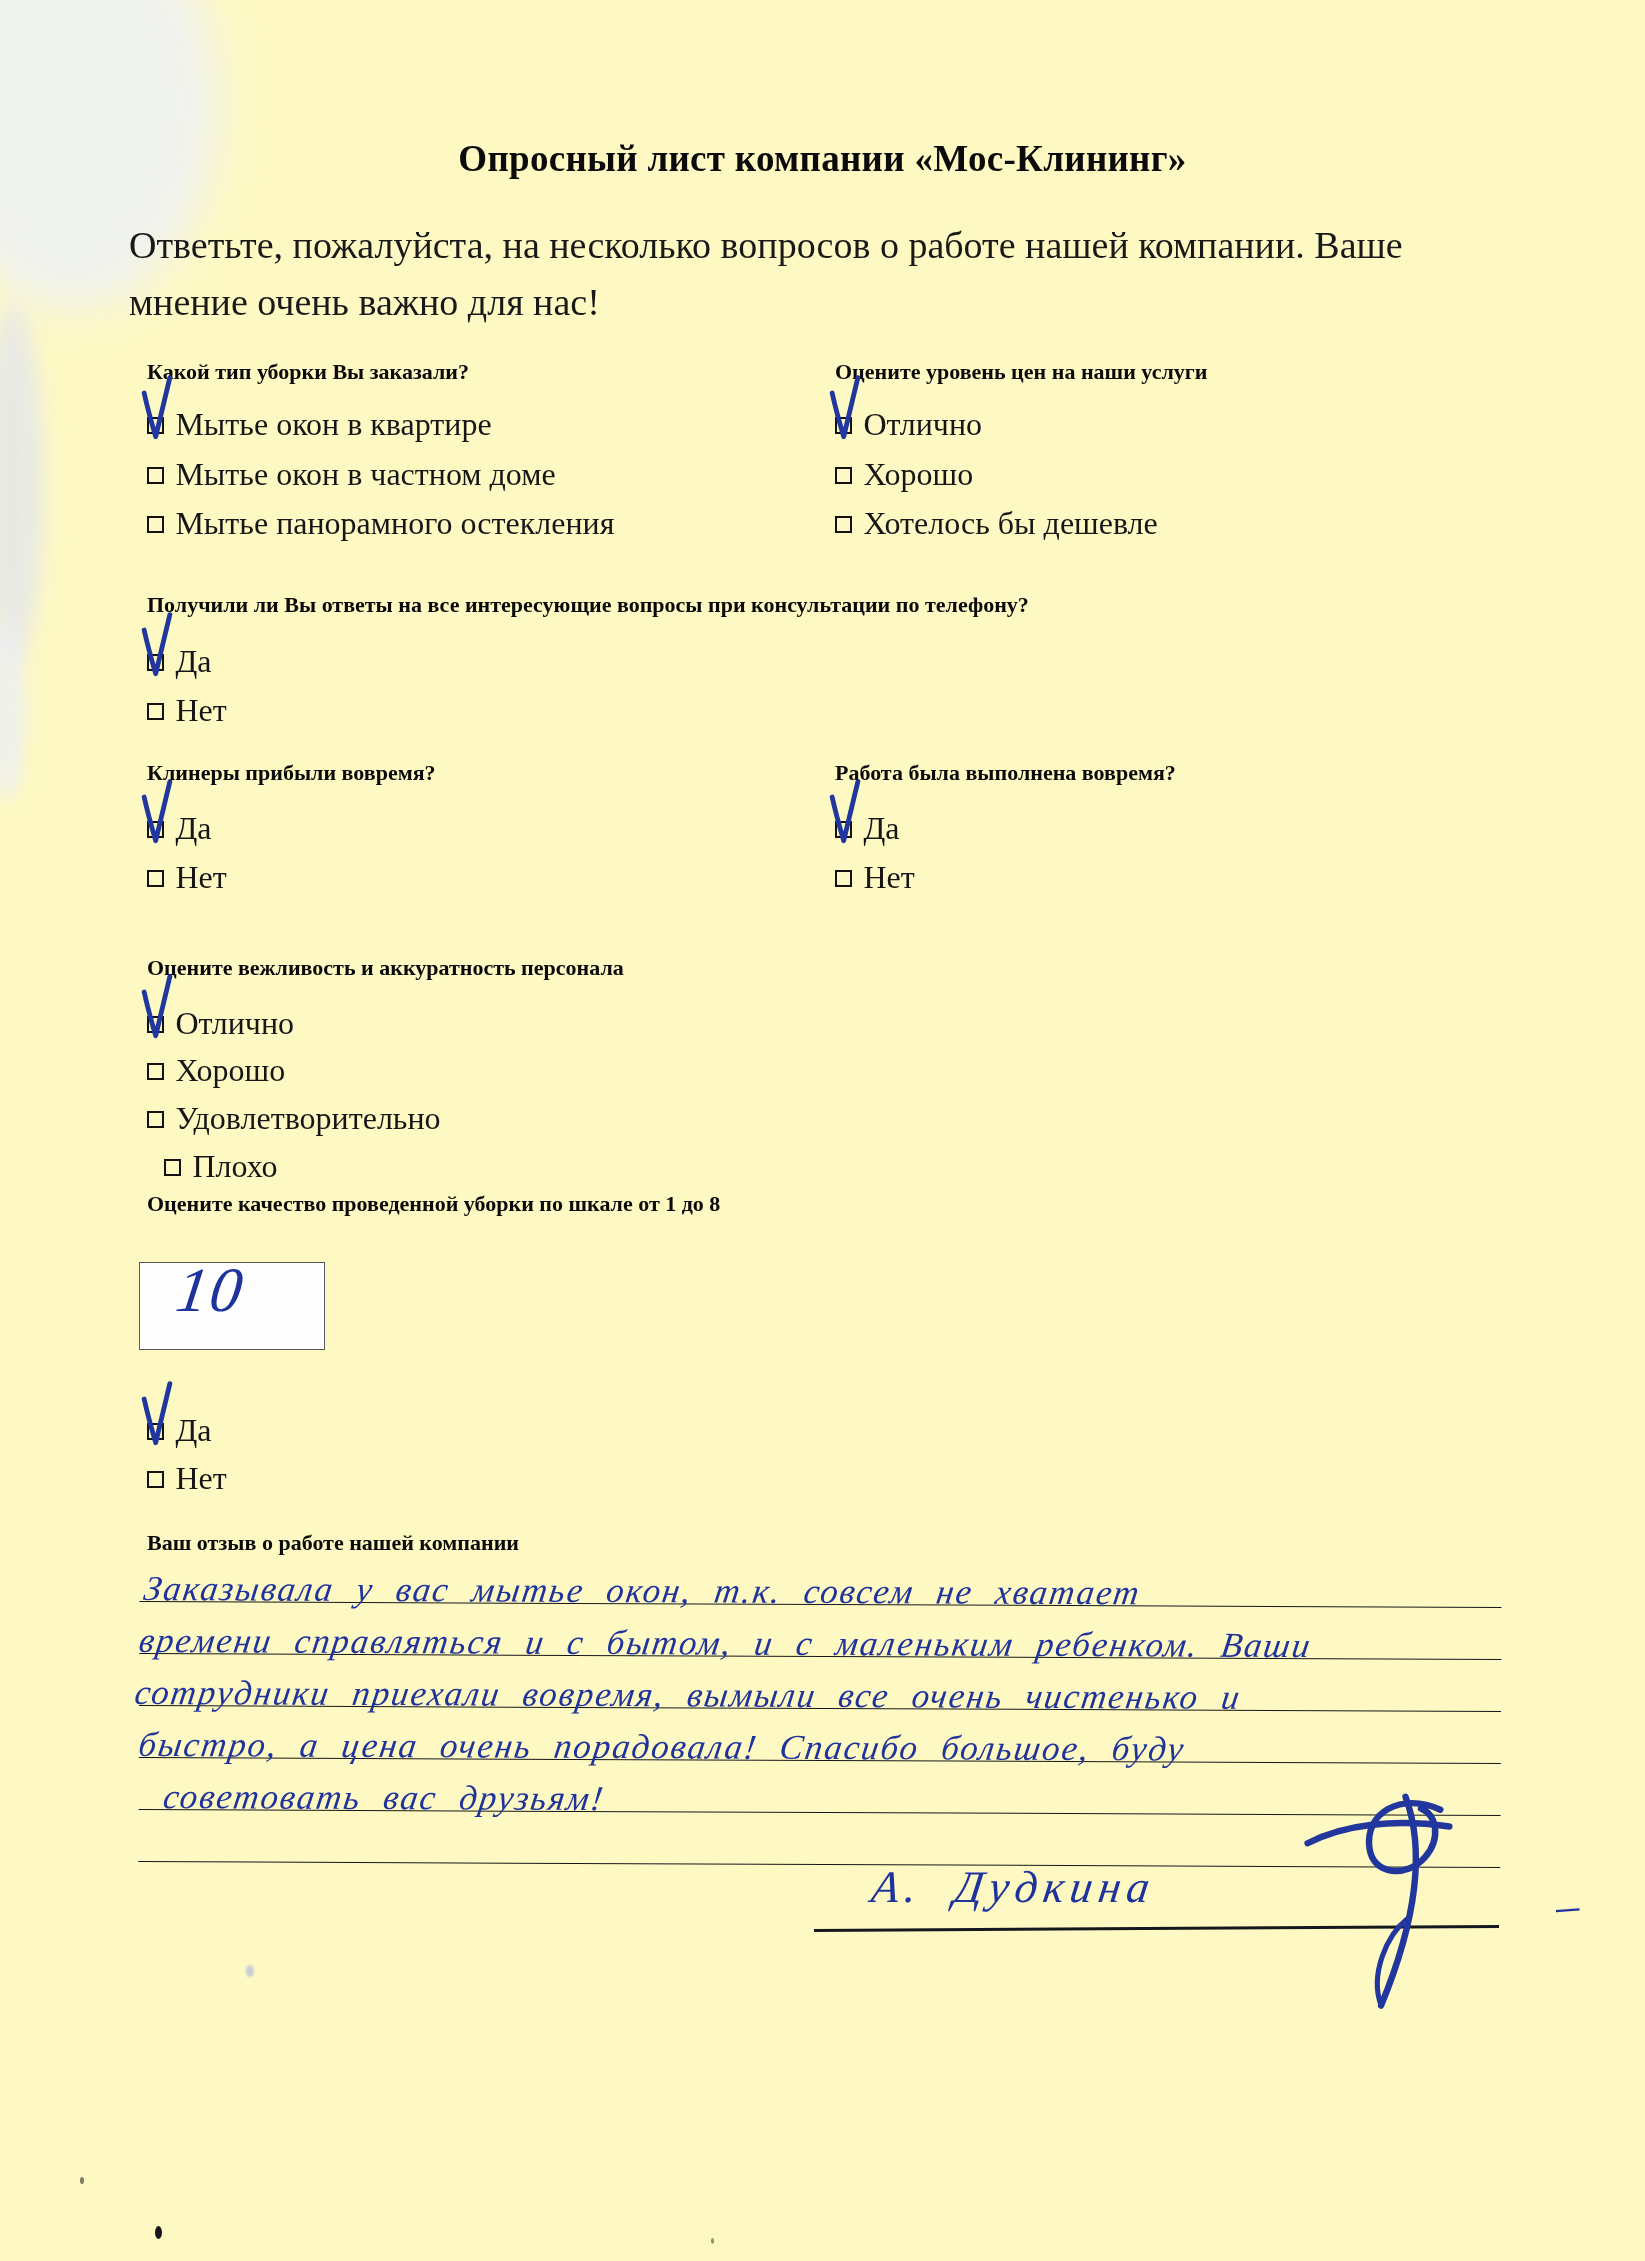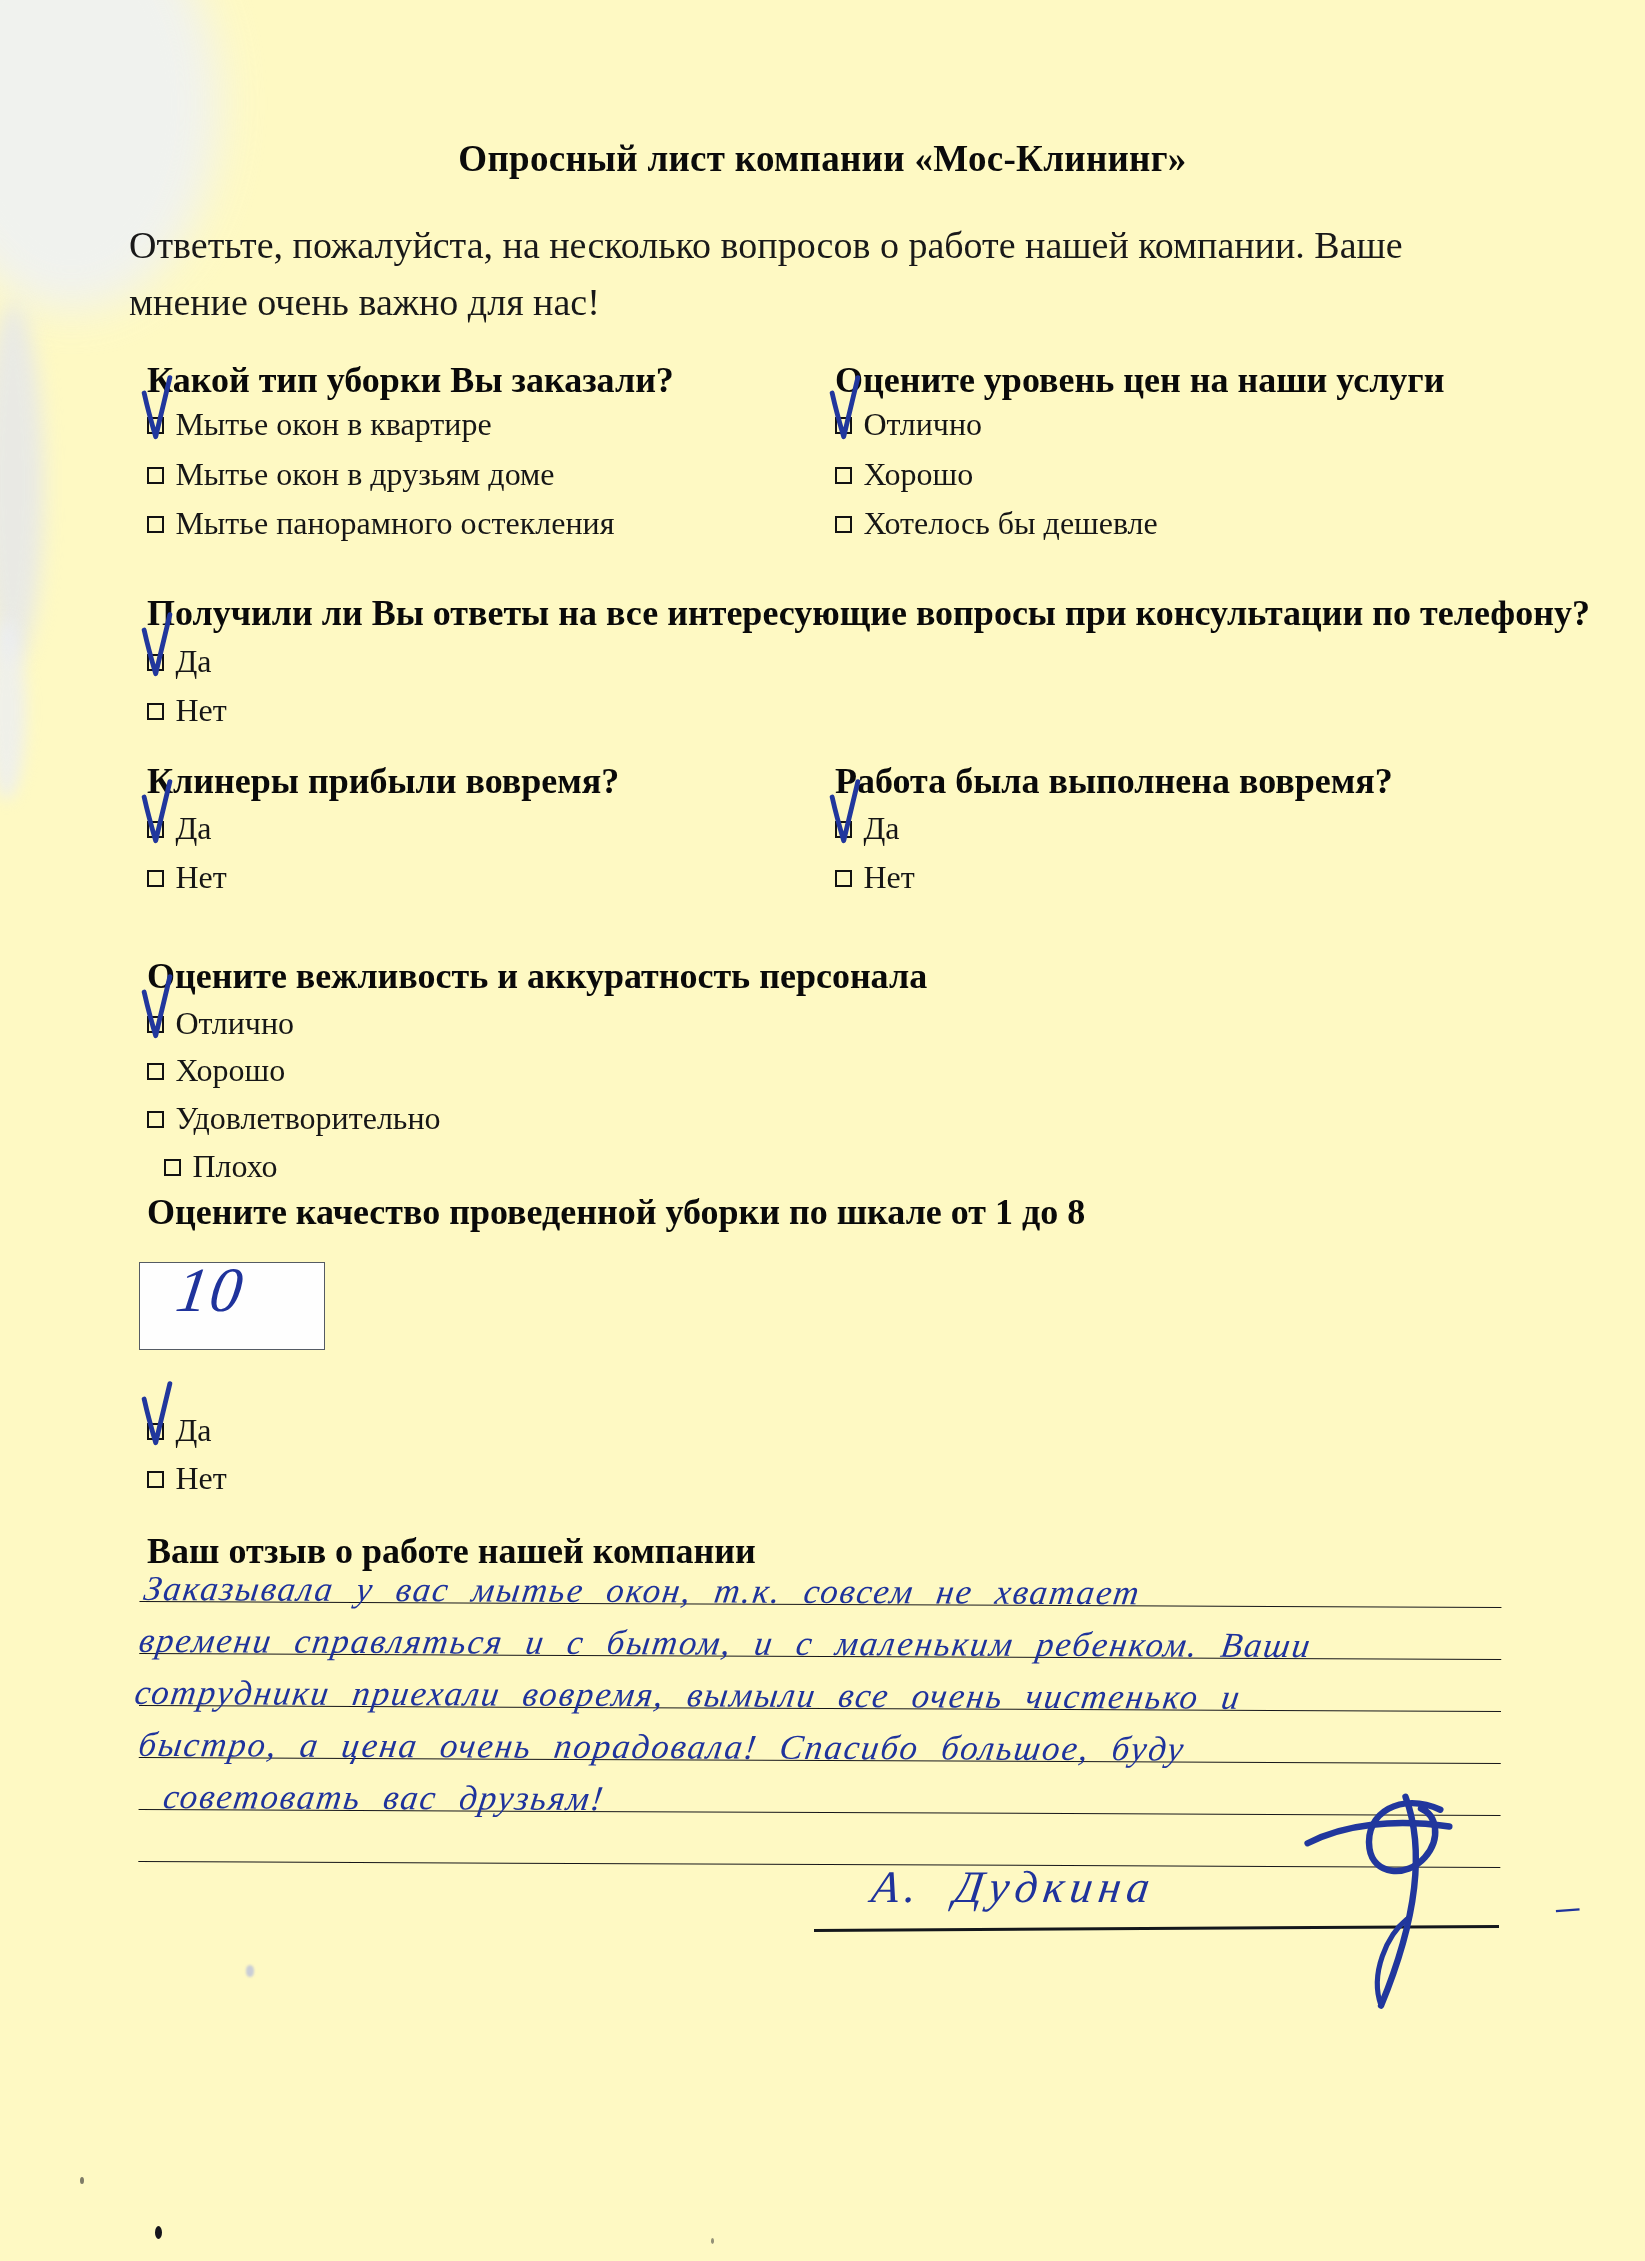--- a/index.html
+++ b/index.html
@@ -26,21 +26,21 @@
   .title {
     position: absolute; left: 0; top: 137px; width: 100%;
     text-align: center; font-weight: 700; font-size: 37px; color: #0b0b0b;
     letter-spacing: 0.3px;
   }
   .intro {
     position: absolute; left: 129px; top: 217px; width: 1353px;
     font-size: 38px; line-height: 1.5; color: #191919;
   }
   .q-label {
-    position: absolute; font-weight: 700; font-size: 36px; color: #0a0a0a;
+    position: absolute; font-weight: 700; font-size: 22px; color: #0a0a0a;
     white-space: nowrap;
   }
   .option {
     position: absolute; display: flex; align-items: center;
     font-size: 32px; color: #161616; white-space: nowrap; height: 39px;
   }
   .cb {
     position: relative; display: inline-block; box-sizing: border-box;
     width: 17.4px; height: 17.4px; border: 2.3px solid #121212;
     margin-right: 11px; flex: 0 0 auto; top: 1.3px; background: transparent;
@@ -123,21 +123,21 @@
     <span class="cb"></span>
     <span class="check">
       <svg viewBox="0 0 56 116">
           <path d="M8 34 C12 52 20 82 26 102 L48 10" fill="none" stroke="#21379d" stroke-width="7.5" stroke-linecap="round" stroke-linejoin="round"></path>
         </svg>
     </span>
     <span>Мытье окон в квартире</span>
   </div>
   <div class="option" style="left:147px; top:455px;">
     <span class="cb"></span>
-    <span>Мытье окон в друзьям доме</span>
+    <span>Мытье окон в частном доме</span>
   </div>
   <div class="option" style="left:147px; top:504px;">
     <span class="cb"></span>
     <span>Мытье панорамного остекления</span>
   </div>
 
   <div class="q-label" style="left:835px; top:359px;">Оцените уровень цен на наши услуги</div>
   <div class="option" style="left:835px; top:405px;">
     <span class="cb"></span>
     <span class="check">

